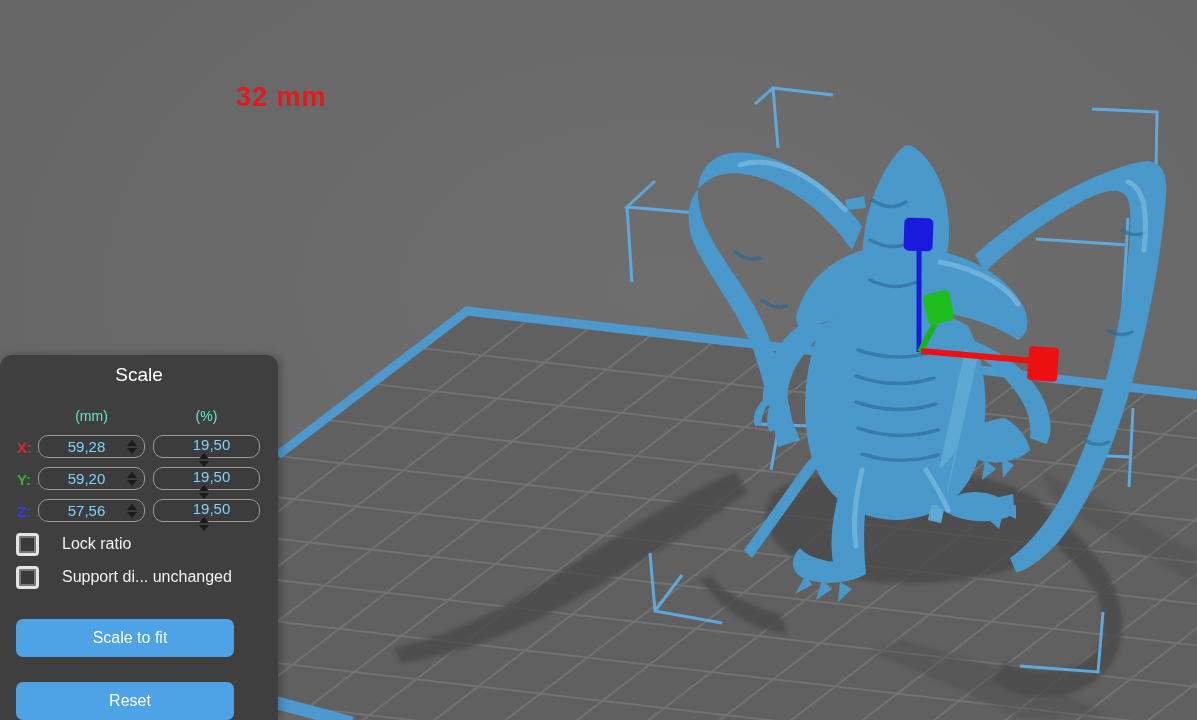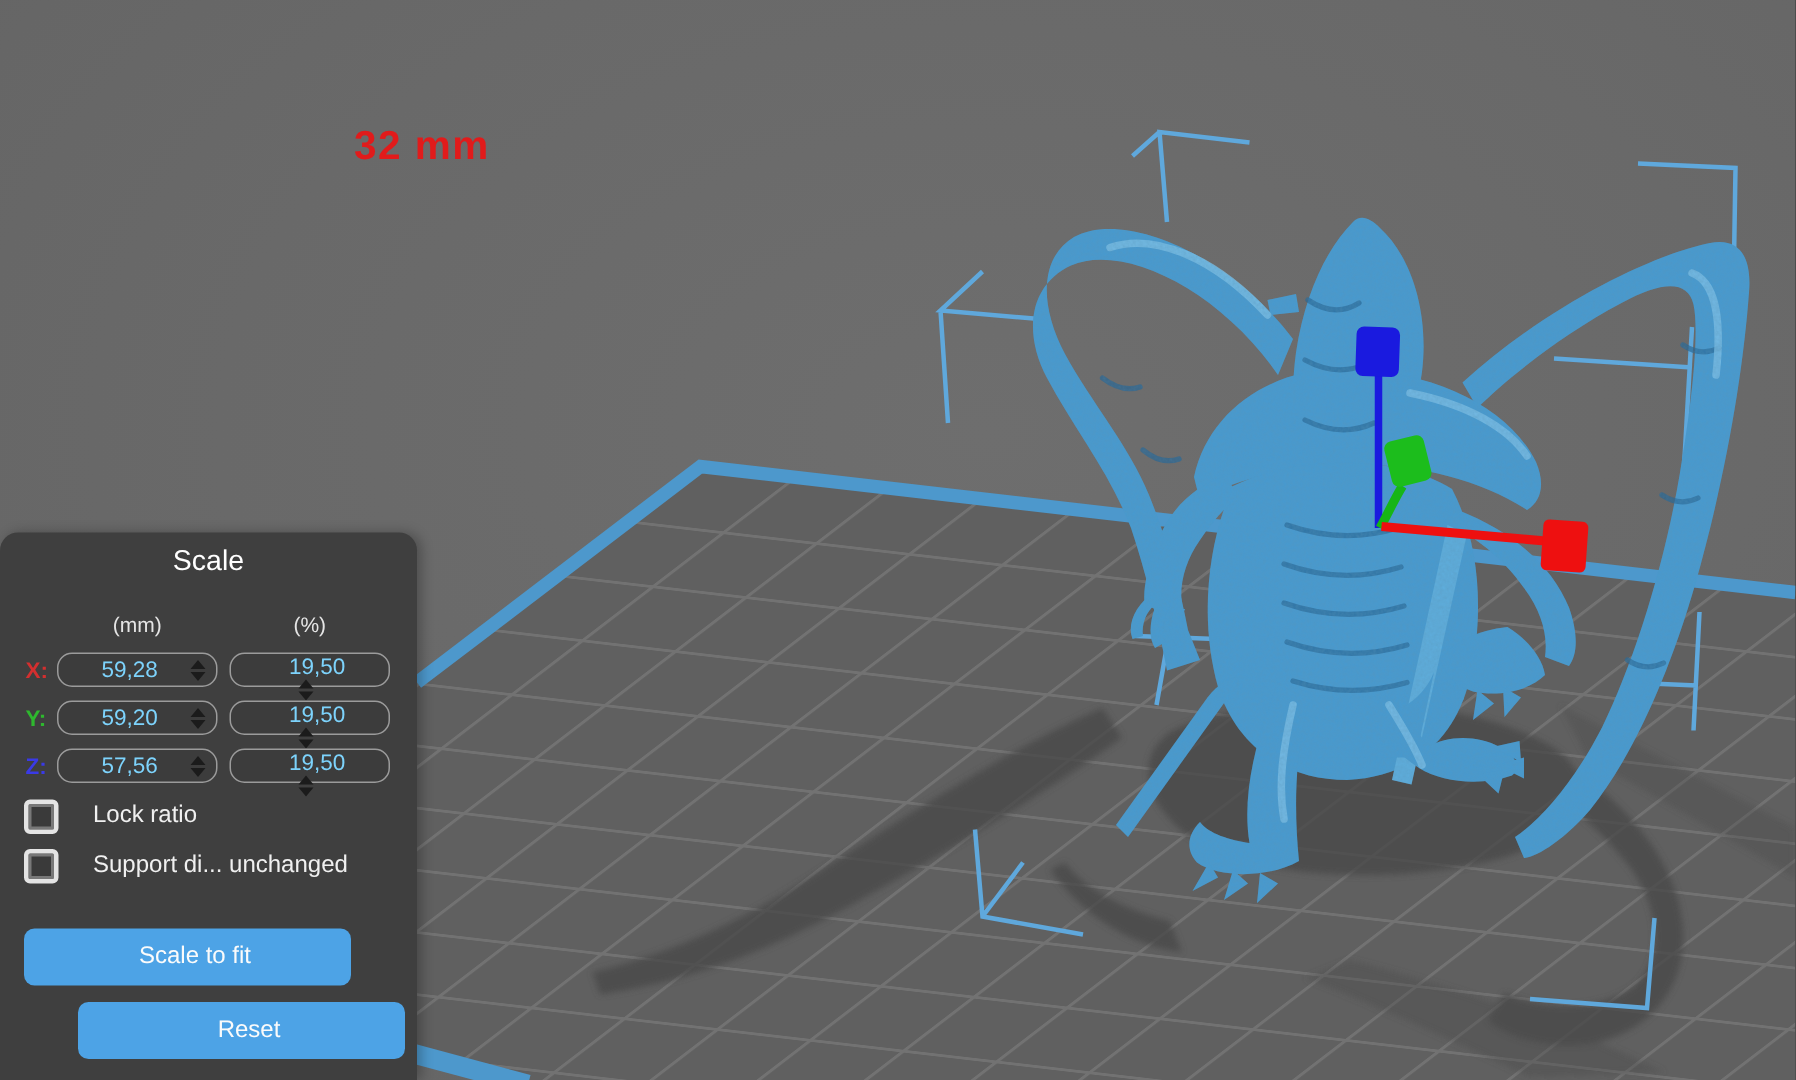--- a/index.html
+++ b/index.html
@@ -15,21 +15,21 @@
     font-size:27px;font-weight:bold;color:#e11b1b;letter-spacing:1px;
   }
   
   .panel{
     position:absolute;left:0;top:355px;width:278px;height:365px;z-index:10;
     background:#3f3f3f;border-radius:12px 12px 0 0;
     box-shadow:3px 0 8px rgba(0,0,0,.25);
   }
   .panel-title{position:absolute;top:9px;left:0;width:100%;text-align:center;
     font-size:19px;color:#ffffff;}
-  .hdr{position:absolute;top:53px;font-size:14px;color:#e5e5e5;text-align:center;width:107px;}
+  .hdr{position:absolute;top:53px;font-size:14px;color:#5eead4;text-align:center;width:107px;}
   .hdr-mm{left:38px;} .hdr-pct{left:153px;}
   .axis-row{position:absolute;left:0;width:100%;height:25px;}
   .row-x{top:80px;} .row-y{top:112px;} .row-z{top:144px;}
   .axis-label{position:absolute;left:17px;top:4px;font-size:15px;font-weight:bold;}
   .axis-x{color:#d32f2f;} .axis-y{color:#2eb82e;} .axis-z{color:#3a3ae6;}
   .field{
     position:absolute;top:0;width:107px;height:23px;box-sizing:border-box;
     border:1px solid #9b9b9b;border-radius:10px;background:#3c3c3c;
     display:flex;align-items:center;
   }
@@ -52,21 +52,21 @@
     border:3px solid #e4e4e4;border-radius:4px;background:#3a3a3a;
     box-shadow:inset 0 0 0 2px #787878;cursor:pointer;
   }
   .check-label{position:absolute;left:62px;top:3px;font-size:16px;color:#f0f0f0;}
   .btn{
     position:absolute;left:16px;width:218px;height:38px;border:none;border-radius:7px;
     background:#4da3e6;color:#fbfbfb;font-size:16px;cursor:pointer;
     font-family:"Liberation Sans",sans-serif;
     padding-left:16px;
   }
-  .btn-fit{top:264px;} .btn-reset{top:313px;margin-left:36px;}
+  .btn-fit{top:264px;} .btn-reset{top:327px;}
 </style>
 </head>
 <body>
 
 <div class="viewport">
 
   <svg class="scene" width="1197" height="720" viewBox="0 0 1197 720" xmlns="http://www.w3.org/2000/svg" xmlns:xlink="http://www.w3.org/1999/xlink">
     <defs>
       <pattern id="plateGrid" width="1" height="1" patternUnits="userSpaceOnUse" patternTransform="matrix(62 7.2 -47 36 467 311)">
         <rect width="1" height="1" fill="#606060"></rect>

